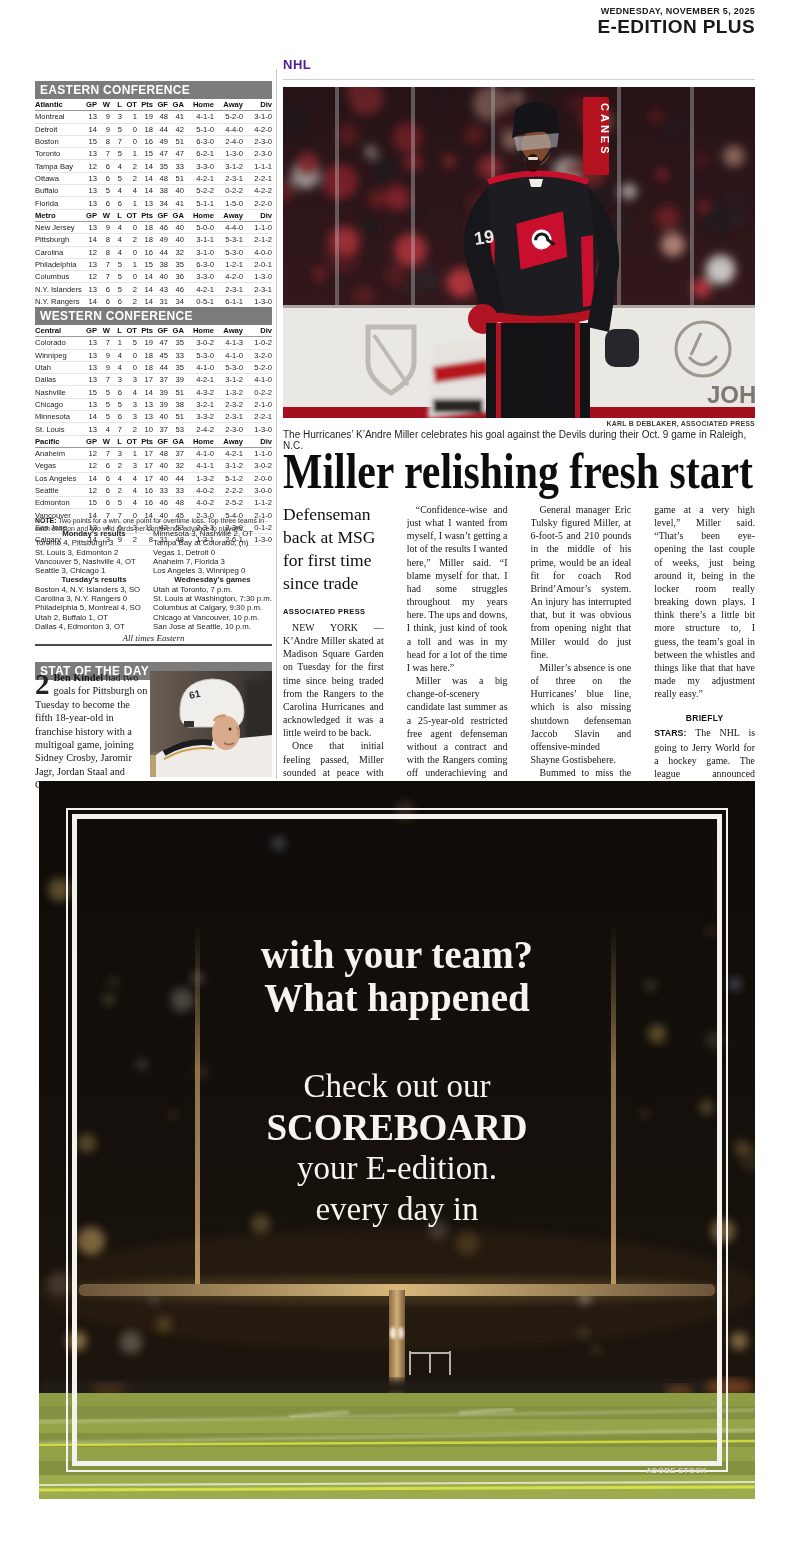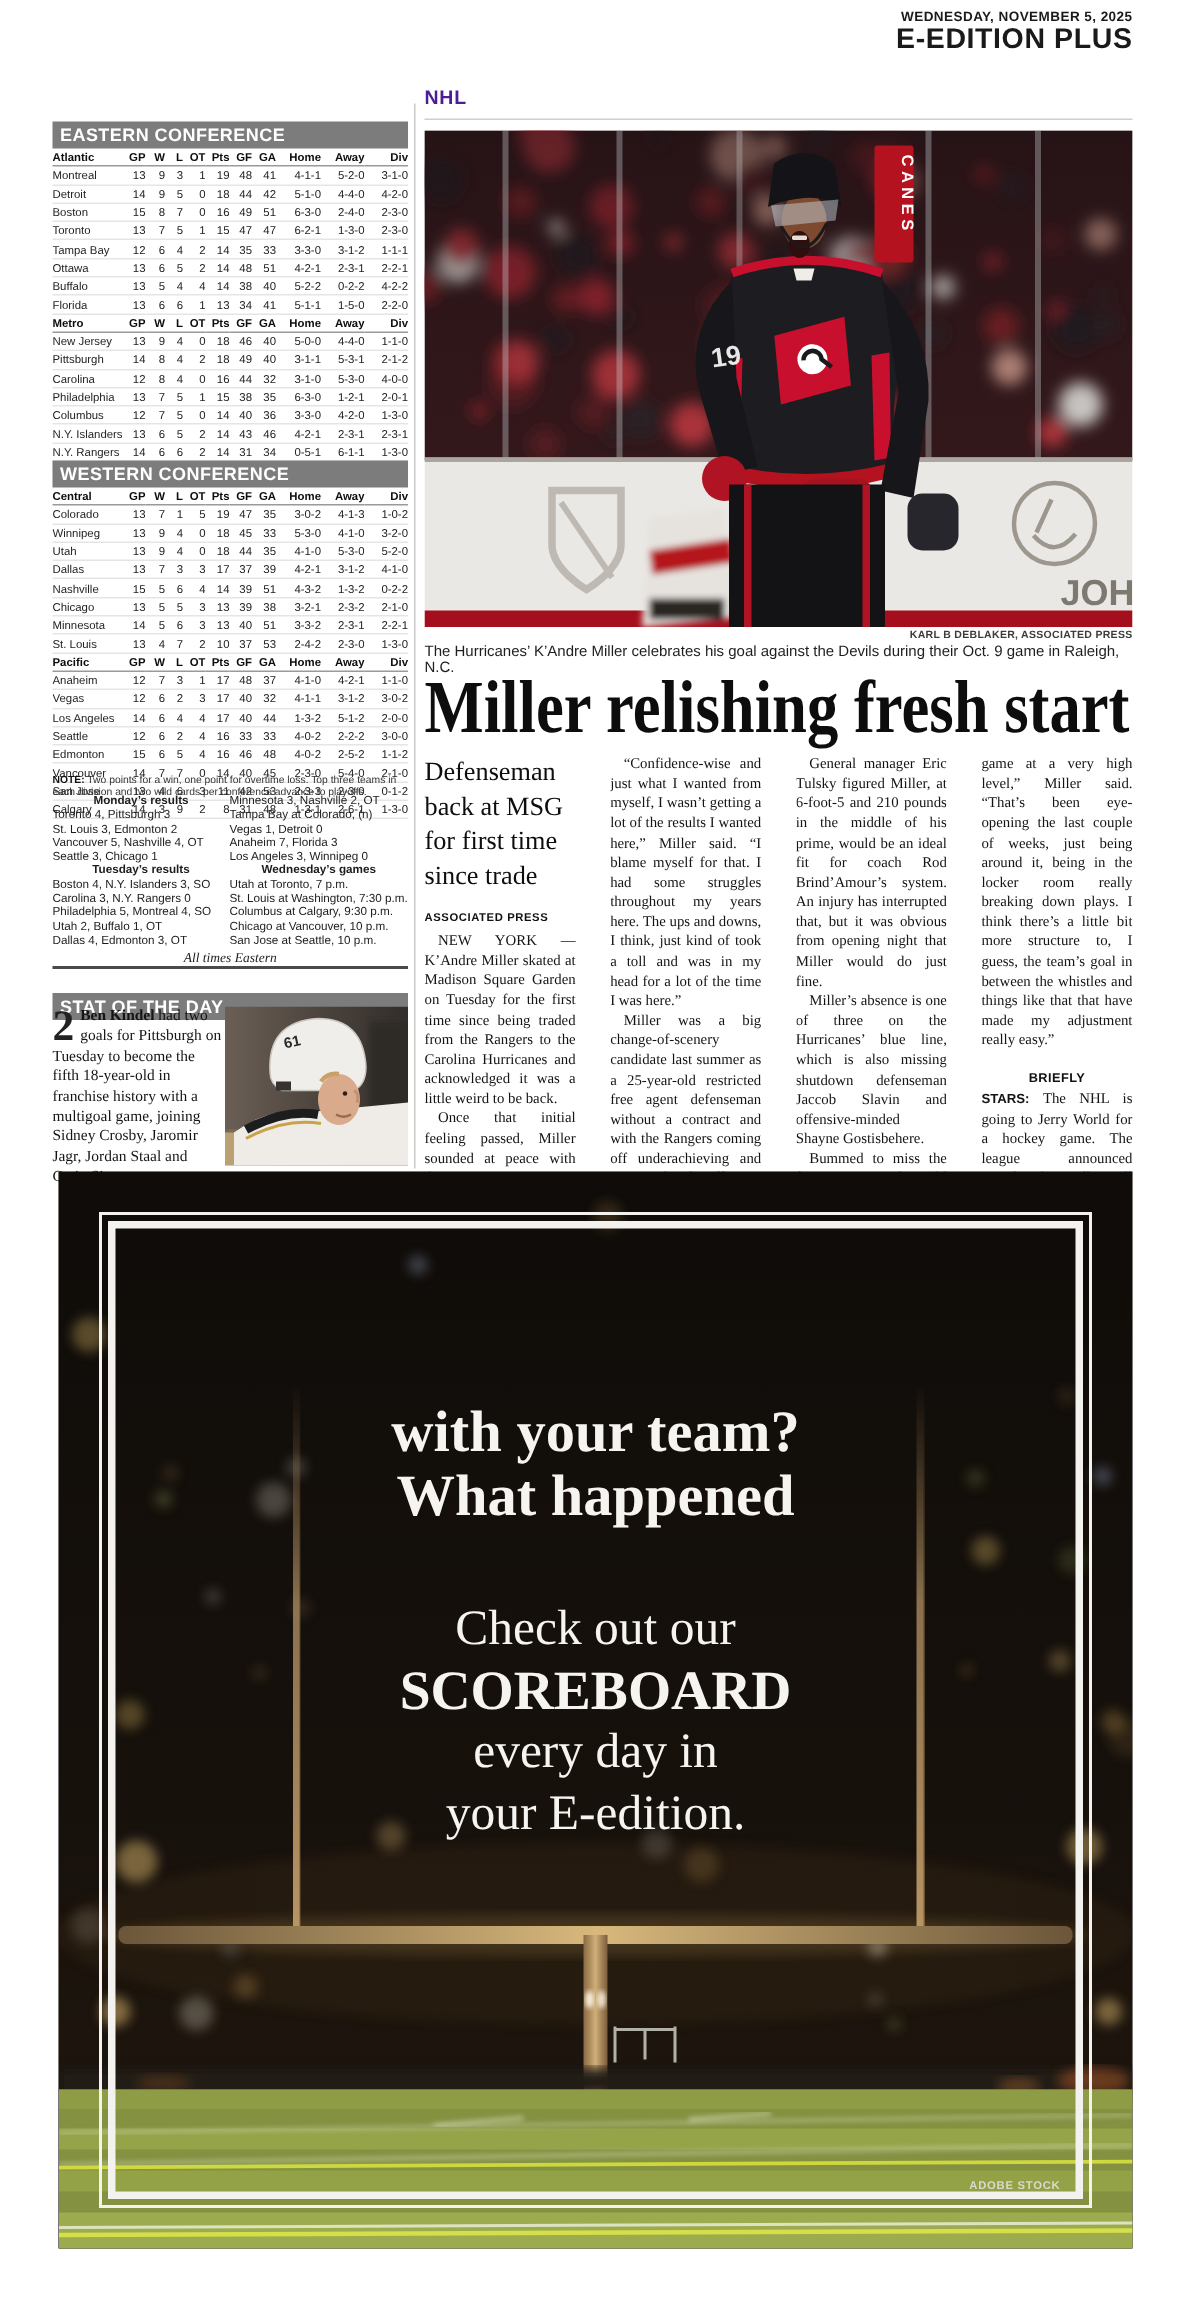--- a/index.html
+++ b/index.html
@@ -46,21 +46,21 @@
   .bp b{font-family:"Liberation Sans",sans-serif;font-size:8.8px;}
   .briefly{font:bold 8.5px "Liberation Sans",sans-serif;text-align:center;margin:13px 0 3px;letter-spacing:.3px;color:#111;}
 
   
   .ad{left:39px;top:781px;width:716px;height:718px;background:#14100c;overflow:hidden;}
   .ad-frame-outer{position:absolute;left:27px;top:27px;right:27px;bottom:27px;border:2px solid #f4f2ee;}
   .ad-frame-inner{position:absolute;left:33px;top:33px;right:33px;bottom:33px;border:5px solid #f4f2ee;}
   .ad-title{position:absolute;top:152px;width:100%;text-align:center;font:bold 39px/43px "Liberation Serif",serif;color:#f6f4f0;}
   .ad-sub{position:absolute;top:285px;width:100%;text-align:center;font:33px/41px "Liberation Serif",serif;color:#f6f4f0;}
   .ad-sub .score{font-weight:bold;font-size:37px;}
-  .ad-stock{position:absolute;right:48px;bottom:38px;font:bold 7.5px "Liberation Sans",sans-serif;color:#ddd8cc;letter-spacing:.5px;}
+  .ad-stock{position:absolute;right:48px;bottom:24px;font:bold 7.5px "Liberation Sans",sans-serif;color:#ddd8cc;letter-spacing:.5px;}
 </style>
 </head>
 <body>
 
 <div class="abs mast-date">WEDNESDAY, NOVEMBER 5, 2025</div>
 <div class="abs mast-edition">E-EDITION PLUS</div>
 
 <div class="abs rail" style="top:69px;">
   <div class="conf-bar">EASTERN CONFERENCE</div>
   <table class="standings">
@@ -968,17 +968,17 @@
   </svg>
   <div class="ad-frame-outer"></div>
   <div class="ad-frame-inner"></div>
   <div class="ad-title">
     <div>with your team?</div>
     <div>What happened</div>
   </div>
   <div class="ad-sub">
     <div>Check out our</div>
     <div class="score">SCOREBOARD</div>
+    <div>your E-edition.</div>
     <div>every day in</div>
-    <div>your E-edition.</div>
   </div>
   <div class="ad-stock">ADOBE STOCK</div>
 </div>
 
 </body></html>

